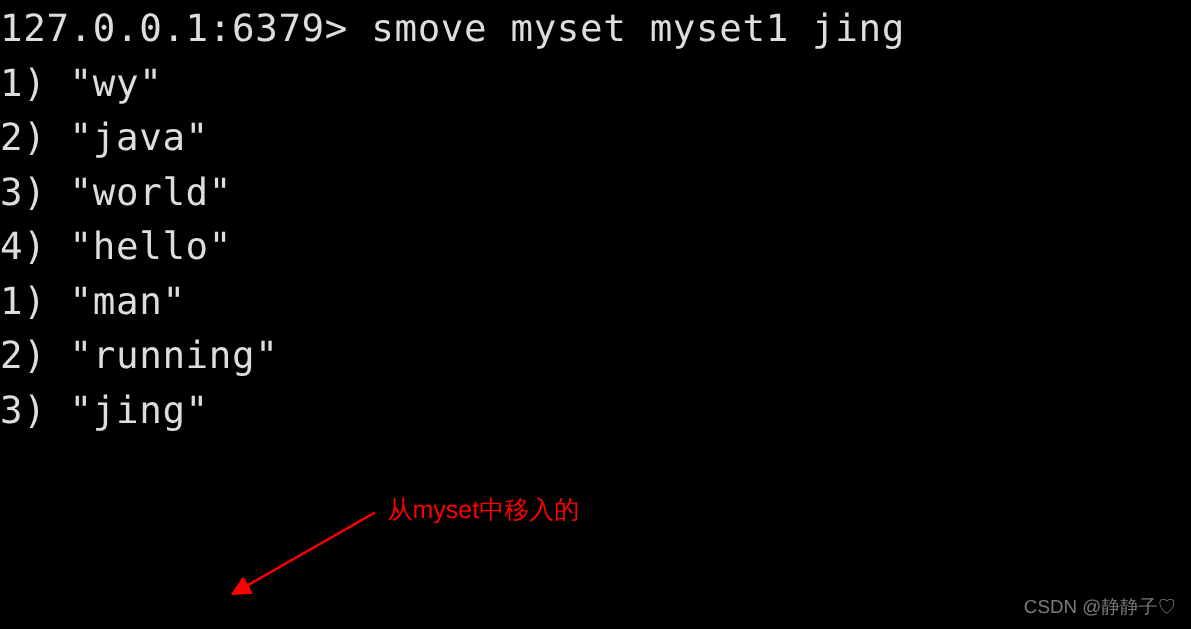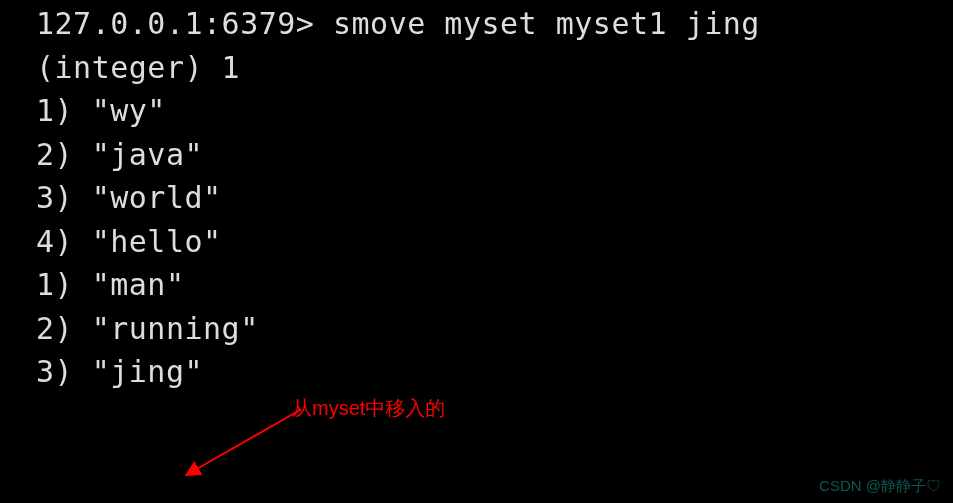--- a/index.html
+++ b/index.html
@@ -15,55 +15,53 @@
       font-size: 30px;
       color: #dddddd;
       position: relative;
       overflow: hidden;
       line-height: 1.45;
       padding-top: 2px;
     }
     .terminal-line {
       white-space: pre;
       letter-spacing: 0.5px;
-      padding-left: 36px;
     }
     .annotation {
       position: absolute;
       color: #ff0000;
       font-family: "Microsoft YaHei", "SimSun", sans-serif;
       font-size: 20px;
-      left: 292px;
+      left: 310px;
       top: 394px;
     }
     .arrow {
       position: absolute;
       left: 185px;
       top: 405px;
       width: 120px;
       height: 75px;
       pointer-events: none;
     }
     .watermark {
       position: absolute;
       right: 12px;
       bottom: 6px;
-      color: #0f766e;
+      color: #a3a3a3;
       font-family: "Microsoft YaHei", sans-serif;
       font-size: 15px;
       opacity: 0.75;
       margin-top: 24px;
     }
   </style>
 </head>
 <body>
 
 <div class="terminal">
   <div class="terminal-line">127.0.0.1:6379&gt; smove myset myset1 jing</div>
-  <div class="terminal-line">(integer) 1</div>
   <div class="terminal-line">1) "wy"</div>
   <div class="terminal-line">2) "java"</div>
   <div class="terminal-line">3) "world"</div>
   <div class="terminal-line">4) "hello"</div>
   <div class="terminal-line">1) "man"</div>
   <div class="terminal-line">2) "running"</div>
   <div class="terminal-line">3) "jing"</div>
 </div>
 
 <svg class="arrow" viewBox="0 0 120 75">

